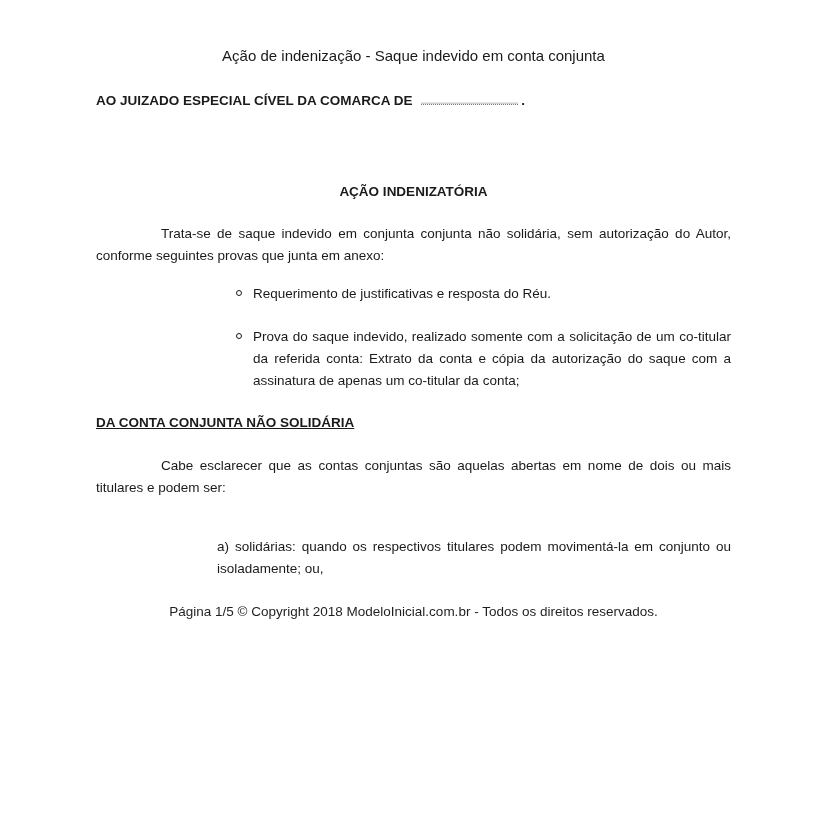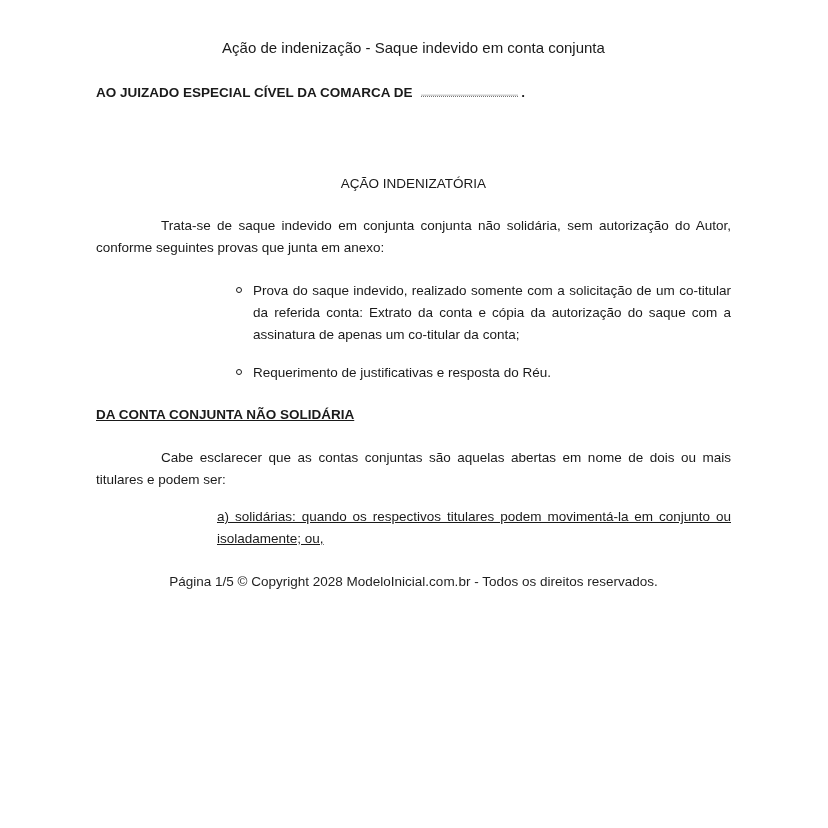--- a/index.html
+++ b/index.html
@@ -11,21 +11,21 @@
     position: relative;
     width: 828px;
     height: 828px;
     background: #ffffff;
     overflow: hidden;
     font-family: "Liberation Sans", "DejaVu Sans", sans-serif;
     color: #1a1a1a;
     font-size: 13.5px;
     line-height: 22px;
     box-sizing: border-box;
-    padding: 0 97px 0 96px;
+    padding: 8px 97px 0 96px;
   }
   .doc-title {
     margin-top: 38px;
     text-align: center;
     font-size: 15px;
     line-height: 20px;
     font-weight: 400;
   }
   .addressee {
     margin-top: 24px;
@@ -38,21 +38,21 @@
     height: 13px;
     margin-left: 8px;
     border-bottom: 1px dotted #777;
     box-shadow: 0 -1.5px 0 0 #cfcfcf inset;
     vertical-align: baseline;
   }
   .addressee-period { font-weight: 700; }
   .action-heading {
     margin-top: 69px;
     text-align: center;
-    font-weight: 400;
+    font-weight: 700;
   }
   .section-heading {
     font-weight: 700;
   }
   .facts-heading { margin-top: 21px; }
   .para {
     text-align: justify;
     text-indent: 65px;
   }
   .facts-intro { margin-top: 20px; }
@@ -76,21 +76,21 @@
     border-radius: 50%;
     box-sizing: border-box;
   }
   .bullet-text { flex: 1 1 auto; }
   .joint-heading { margin-top: 20px; text-decoration: underline; }
   .joint-intro { margin-top: 21px; }
   .type-item {
     margin-left: 121px;
     text-align: justify;
   }
-  .type-a { margin-top: 15px; text-decoration: underline; }
+  .type-a { margin-top: 37px; }
   .type-b { margin-top: 19px; }
   .conclusion {
     margin-top: 20px;
     text-align: justify;
     text-align-last: justify;
     text-indent: 65px;
   }
   .conclusion .bold-part { font-weight: 700; }
   .doc-footer {
     margin-top: 21px;
@@ -109,37 +109,37 @@
     <span>AO JUIZADO ESPECIAL CÍVEL DA COMARCA DE</span><span class="blank-line"></span>
     <span class="addressee-period">.</span>
   </div>
 
   <div class="action-heading">AÇÃO INDENIZATÓRIA</div>
 
 
   <div class="para facts-intro">Trata-se de saque indevido em conjunta conjunta não solidária, sem autorização do Autor, conforme seguintes provas que junta em anexo:</div>
 
 
+  <div class="bullet-item bullet-3">
+    <span class="bullet-marker-box">
+        <span class="bullet-marker"></span>
+      </span>
+    <span class="bullet-text">Requerimento de justificativas e resposta do Réu.</span>
+  </div>
+
   <div class="bullet-item bullet-2">
     <span class="bullet-marker-box">
         <span class="bullet-marker"></span>
       </span>
     <span class="bullet-text">Prova do saque indevido, realizado somente com a solicitação de um co-titular da referida conta: Extrato da conta e cópia da autorização do saque com a assinatura de apenas um co-titular da conta;</span>
-  </div>
-
-  <div class="bullet-item bullet-3">
-    <span class="bullet-marker-box">
-        <span class="bullet-marker"></span>
-      </span>
-    <span class="bullet-text">Requerimento de justificativas e resposta do Réu.</span>
   </div>
 
   <div class="section-heading joint-heading">DA CONTA CONJUNTA NÃO SOLIDÁRIA</div>
 
   <div class="para joint-intro">Cabe esclarecer que as contas conjuntas são aquelas abertas em nome de dois ou mais titulares e podem ser:</div>
 
   <div class="type-item type-a">a) solidárias: quando os respectivos titulares podem movimentá-la em conjunto ou isoladamente; ou,</div>
 
 
 
-  <div class="doc-footer">Página 1/5 © Copyright 2028 ModeloInicial.com.br - Todos os direitos reservados.</div>
+  <div class="doc-footer">Página 1/5 © Copyright 2018 ModeloInicial.com.br - Todos os direitos reservados.</div>
 
 </div>
 
 </body></html>

